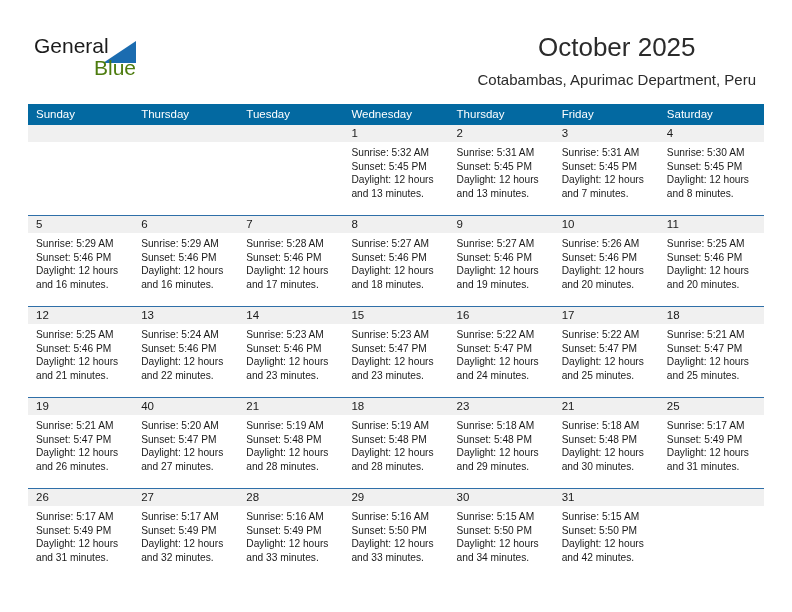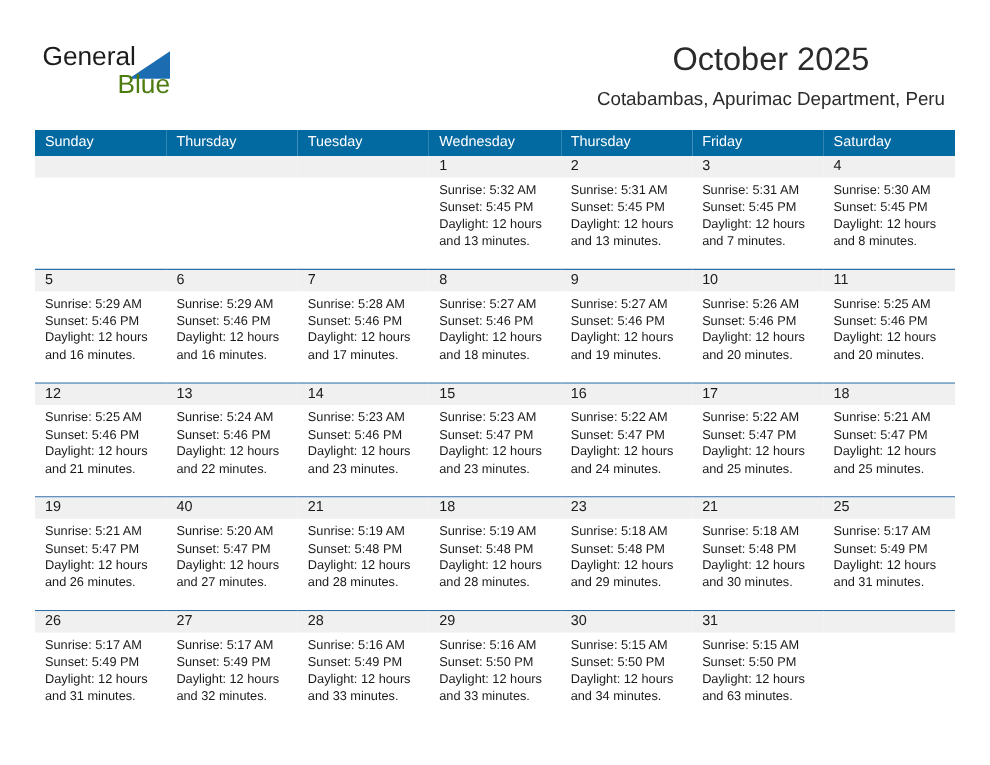--- a/index.html
+++ b/index.html
@@ -529,21 +529,21 @@
               </div>
             </div>
           </td>
           <td>
             <div class="daycell">
               <div class="daynum-band">31</div>
               <div class="dayinfo">
                 <div>Sunrise: 5:15 AM</div>
                 <div>Sunset: 5:50 PM</div>
                 <div>Daylight: 12 hours</div>
-                <div>and 63 minutes.</div>
+                <div>and 42 minutes.</div>
               </div>
             </div>
           </td>
           <td>
             <div class="daycell empty">
               <div class="daynum-band"></div>
             </div>
           </td>
         </tr>
       </tbody>

